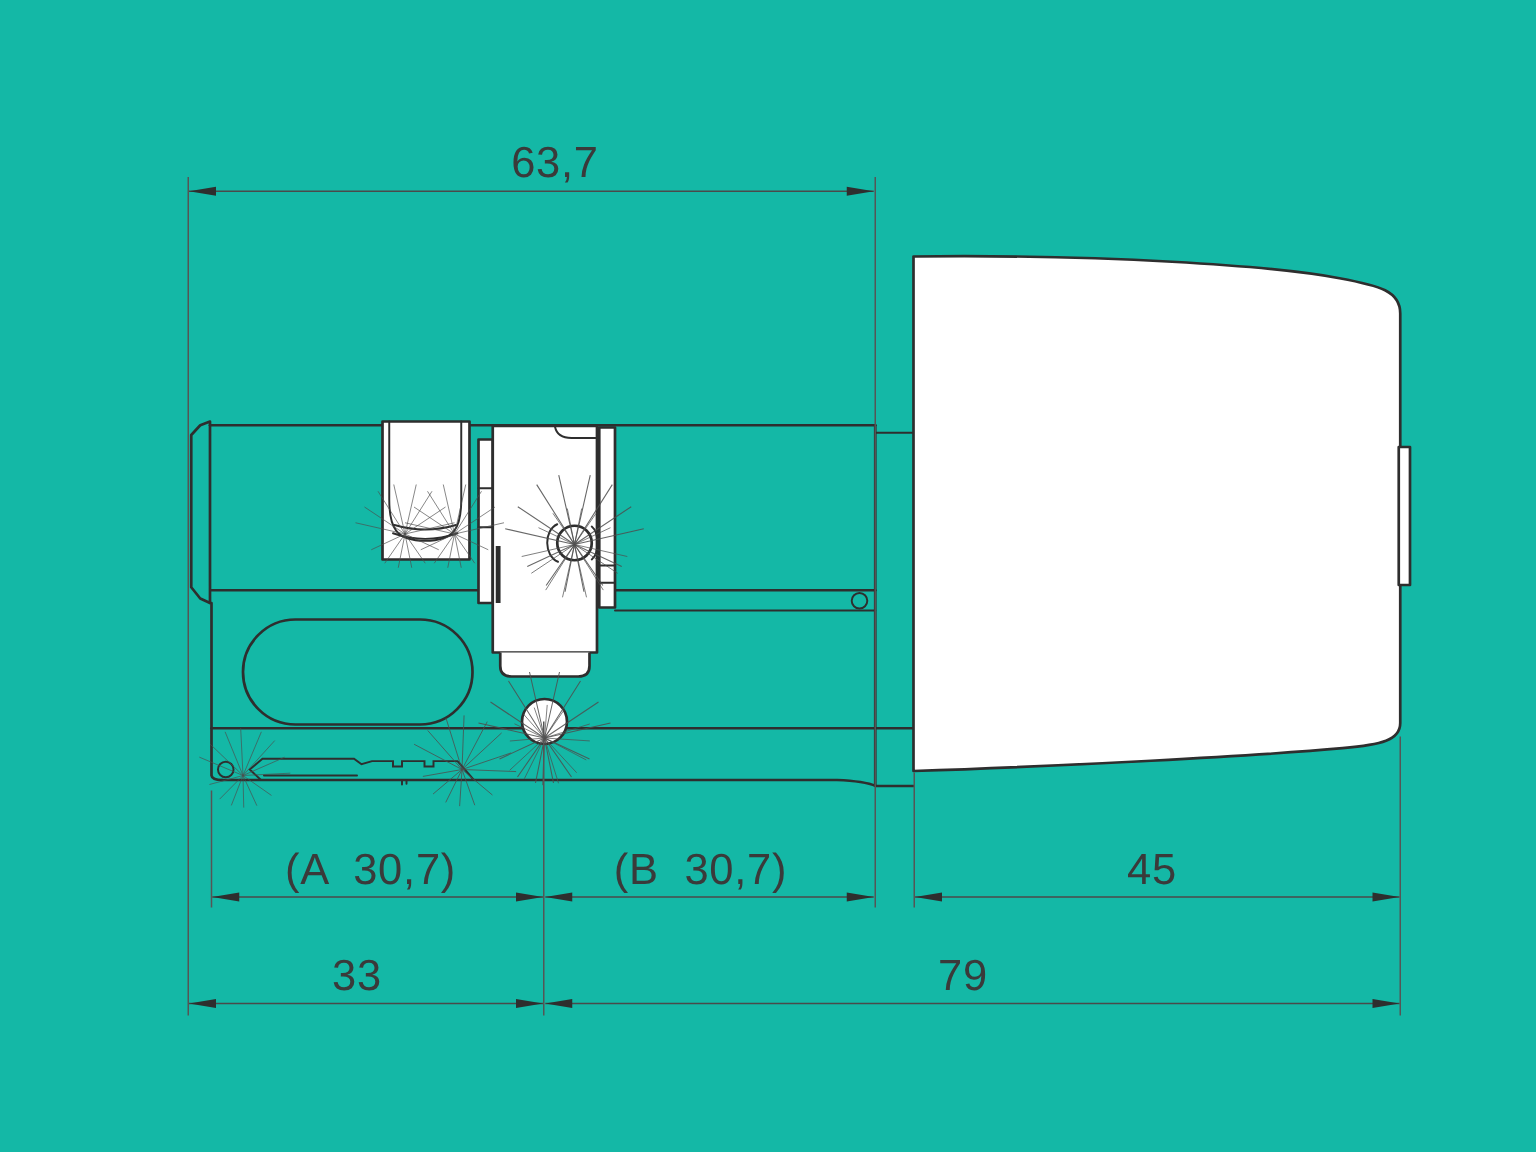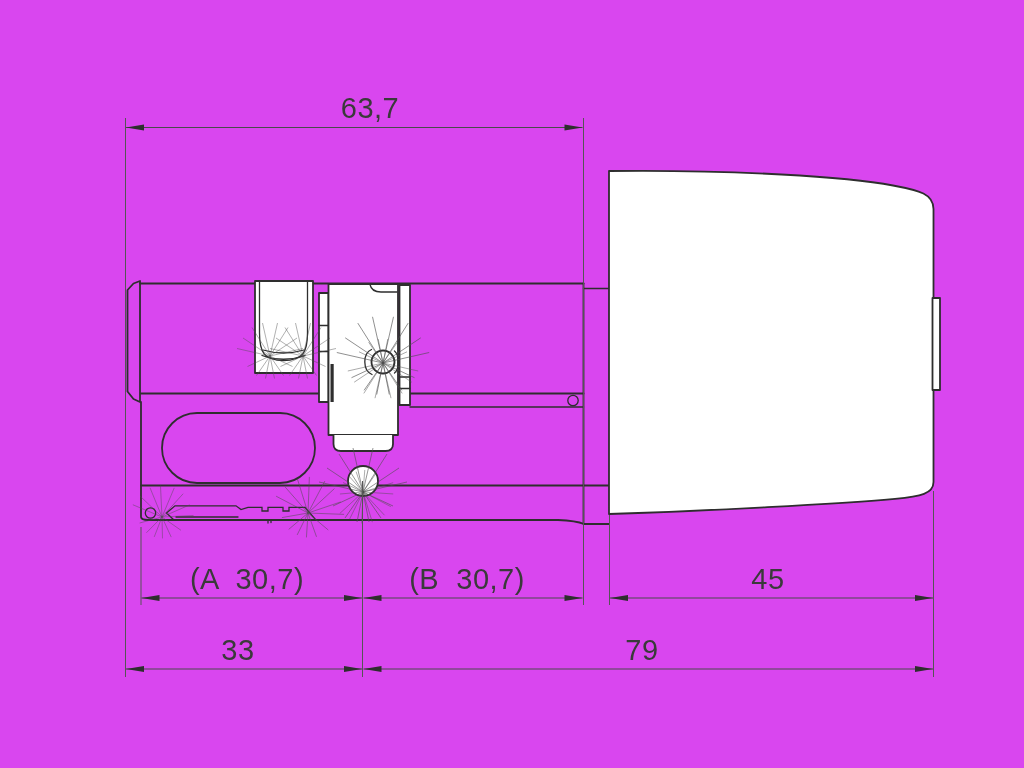--- a/index.html
+++ b/index.html
@@ -1,16 +1,16 @@
 <!DOCTYPE html>
 <html><head>
 <meta charset="utf-8">
 <style>
   html,body{margin:0;padding:0;background:#ffffff;}
-  .canvas{position:relative;width:1024px;height:768px;background:#d946ef;overflow:hidden;
+  .canvas{position:relative;width:1024px;height:768px;background:#14b8a6;overflow:hidden;
           font-family:"Liberation Sans", sans-serif;}
   svg{display:block;}
   .geo{stroke:#2e2e2e;fill:none;stroke-width:1.8;stroke-linecap:round;stroke-linejoin:round;}
   .geo-thin{stroke:#2e2e2e;fill:none;stroke-width:1.3;stroke-linecap:round;}
   .geo-fill{stroke:#2e2e2e;fill:#ffffff;stroke-width:1.8;stroke-linejoin:round;}
   .dark-fill{fill:#2e2e2e;stroke:none;}
   .dim{stroke:#4a4a4a;fill:none;stroke-width:1.1;}
   .ext{stroke:#555555;fill:none;stroke-width:1;}
   .arrow{fill:#2e2e2e;stroke:none;}
   .burst{stroke:#4d4d4d;stroke-width:0.7;fill:none;opacity:0.85;}

